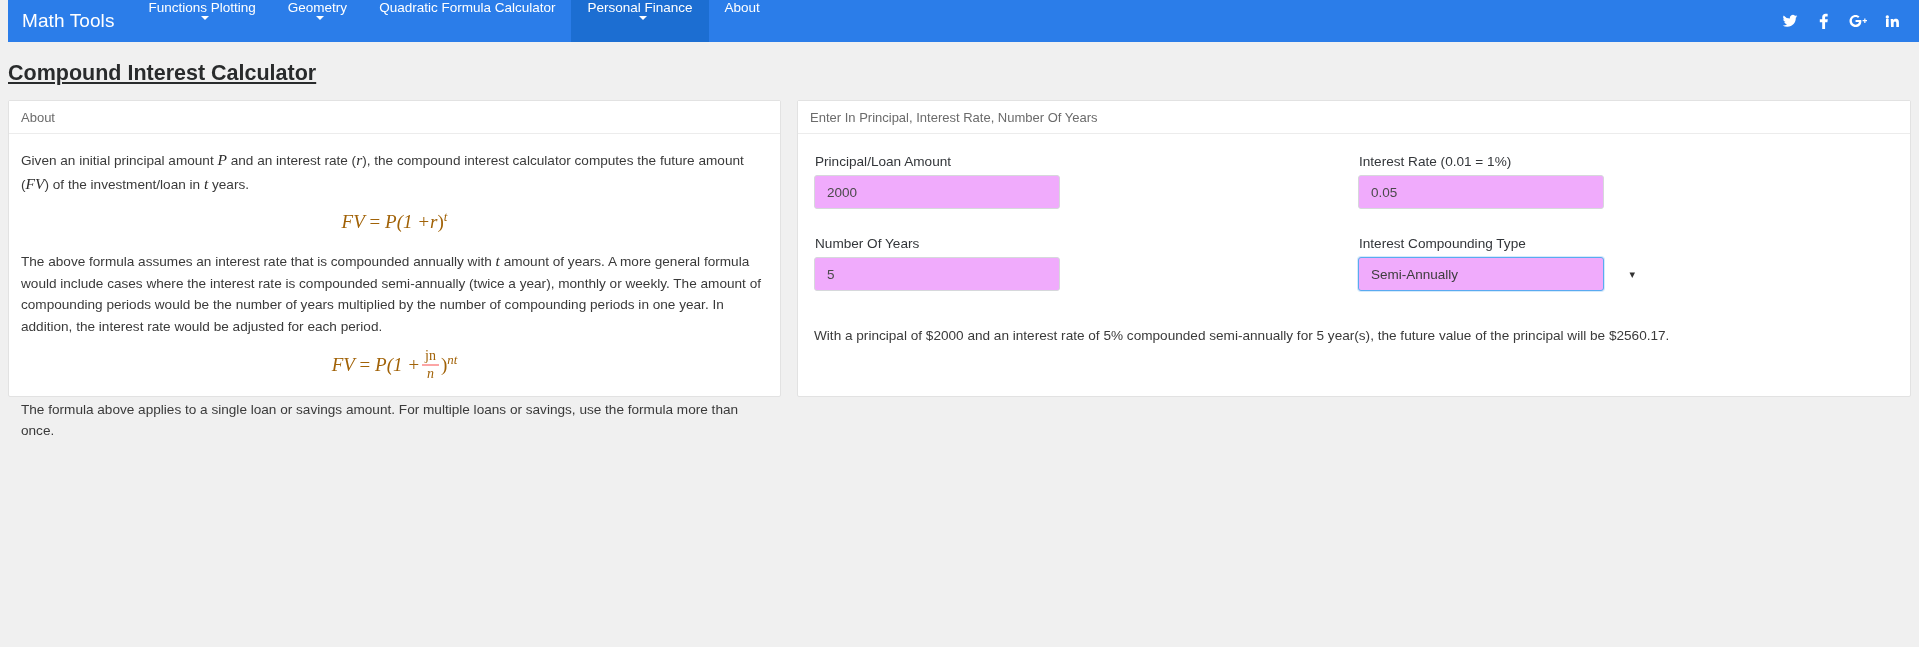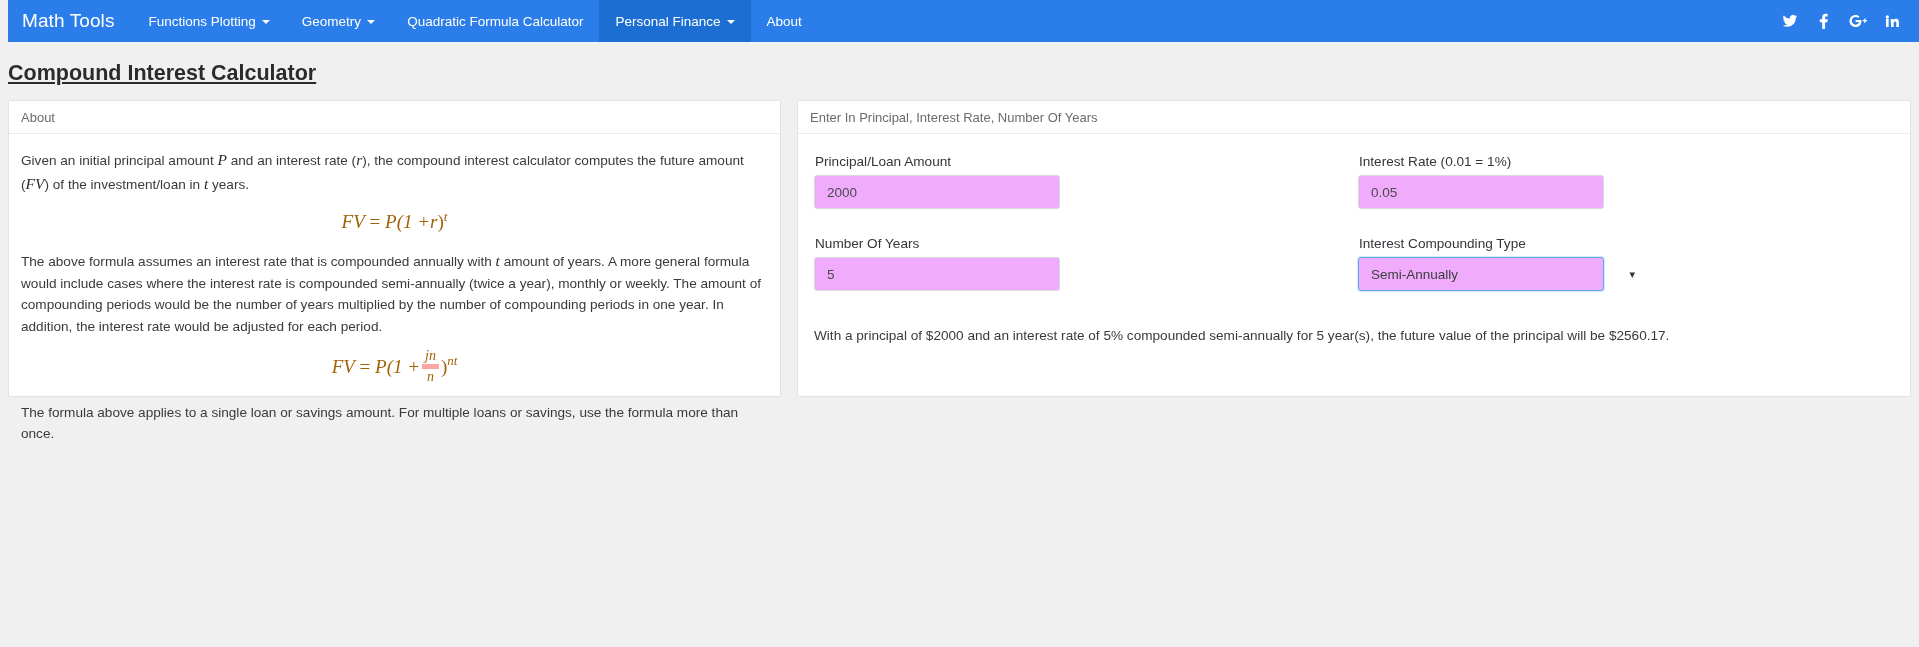--- a/index.html
+++ b/index.html
@@ -40,20 +40,21 @@
   }
   .nav-item {
     color: #ffffff;
     font-size: 13.5px;
     display: flex;
     align-items: center;
     padding: 0 16px;
     white-space: nowrap;
     cursor: pointer;
     text-decoration: none;
+    flex-direction: column;
   }
   .nav-item.active { background: #1c6ed2; }
   .caret {
     display: inline-block;
     width: 0; height: 0;
     margin-left: 6px;
     border-left: 4px solid transparent;
     border-right: 4px solid transparent;
     border-top: 4px solid #ffffff;
     position: relative;
@@ -137,21 +138,21 @@
     display: inline-flex;
     flex-direction: column;
     vertical-align: middle;
     text-align: center;
     font-size: 14px;
     line-height: 1.05;
     margin: 0 2px;
     position: relative;
     top: -1px;
   }
-  .frac .num { border-bottom: 5px solid #fca5a5; padding: 0 3px 1px 3px; font-style: italic; }
+  .frac .num { border-bottom: 2px solid #fca5a5; padding: 0 3px 1px 3px; }
   .frac .den { padding: 1px 3px 0 3px; font-style: italic; }
   .sup { font-size: .68em; vertical-align: super; font-style: italic; }
 
   
   .form-grid {
     display: grid;
     grid-template-columns: 1fr 1fr;
     column-gap: 104px;
     row-gap: 0;
     padding: 4px 4px 0 4px;

